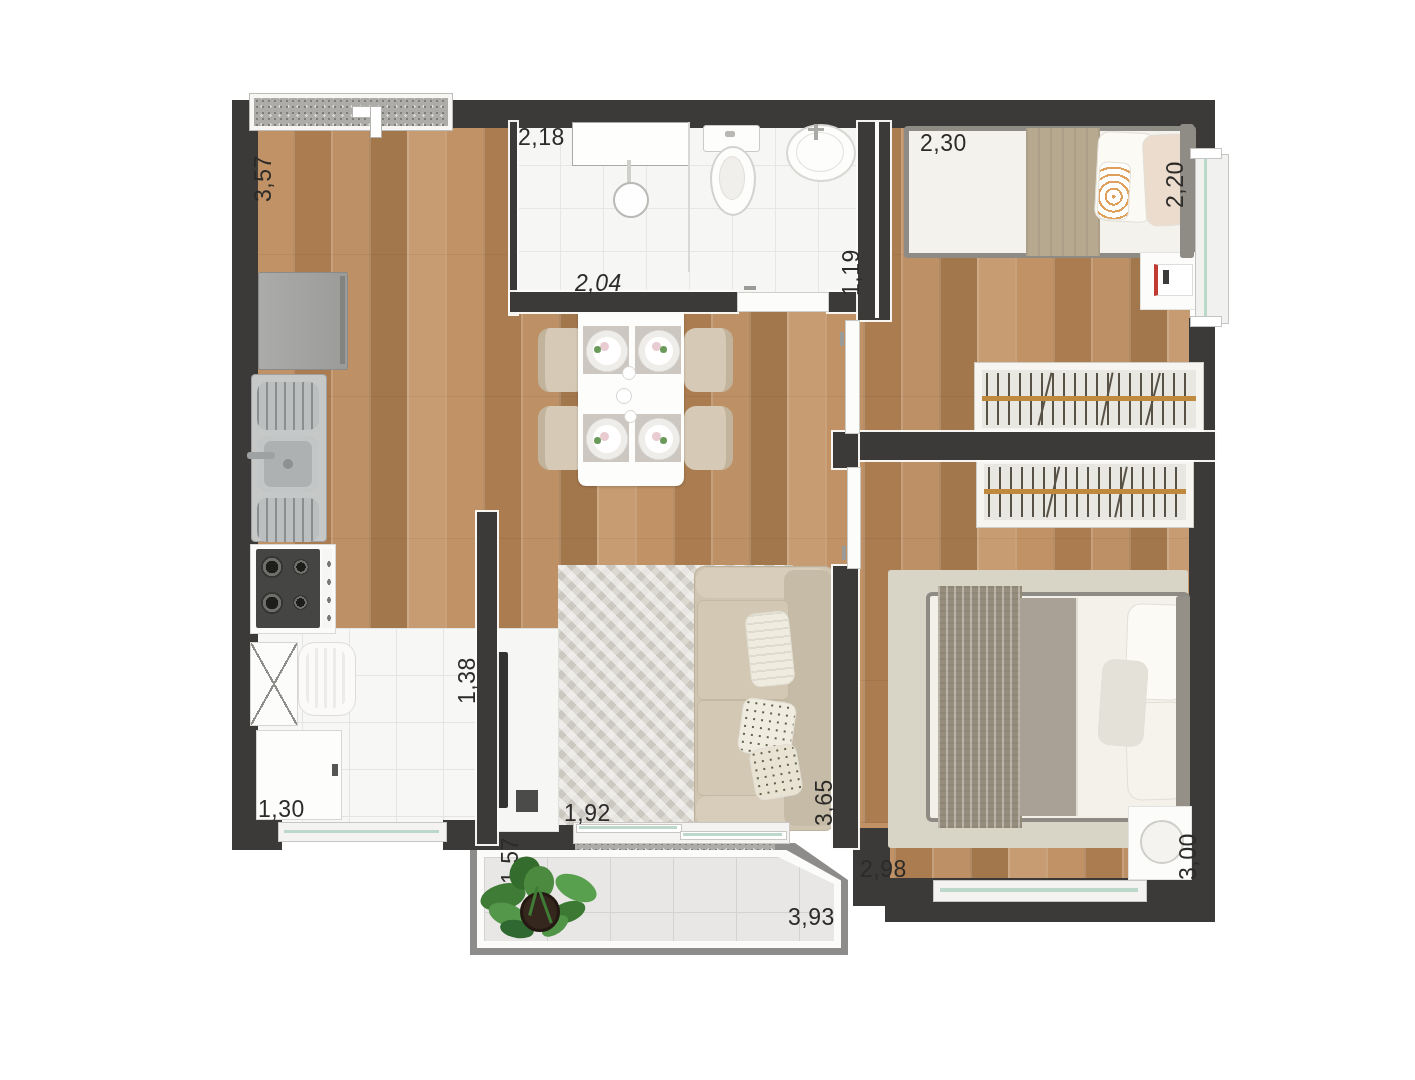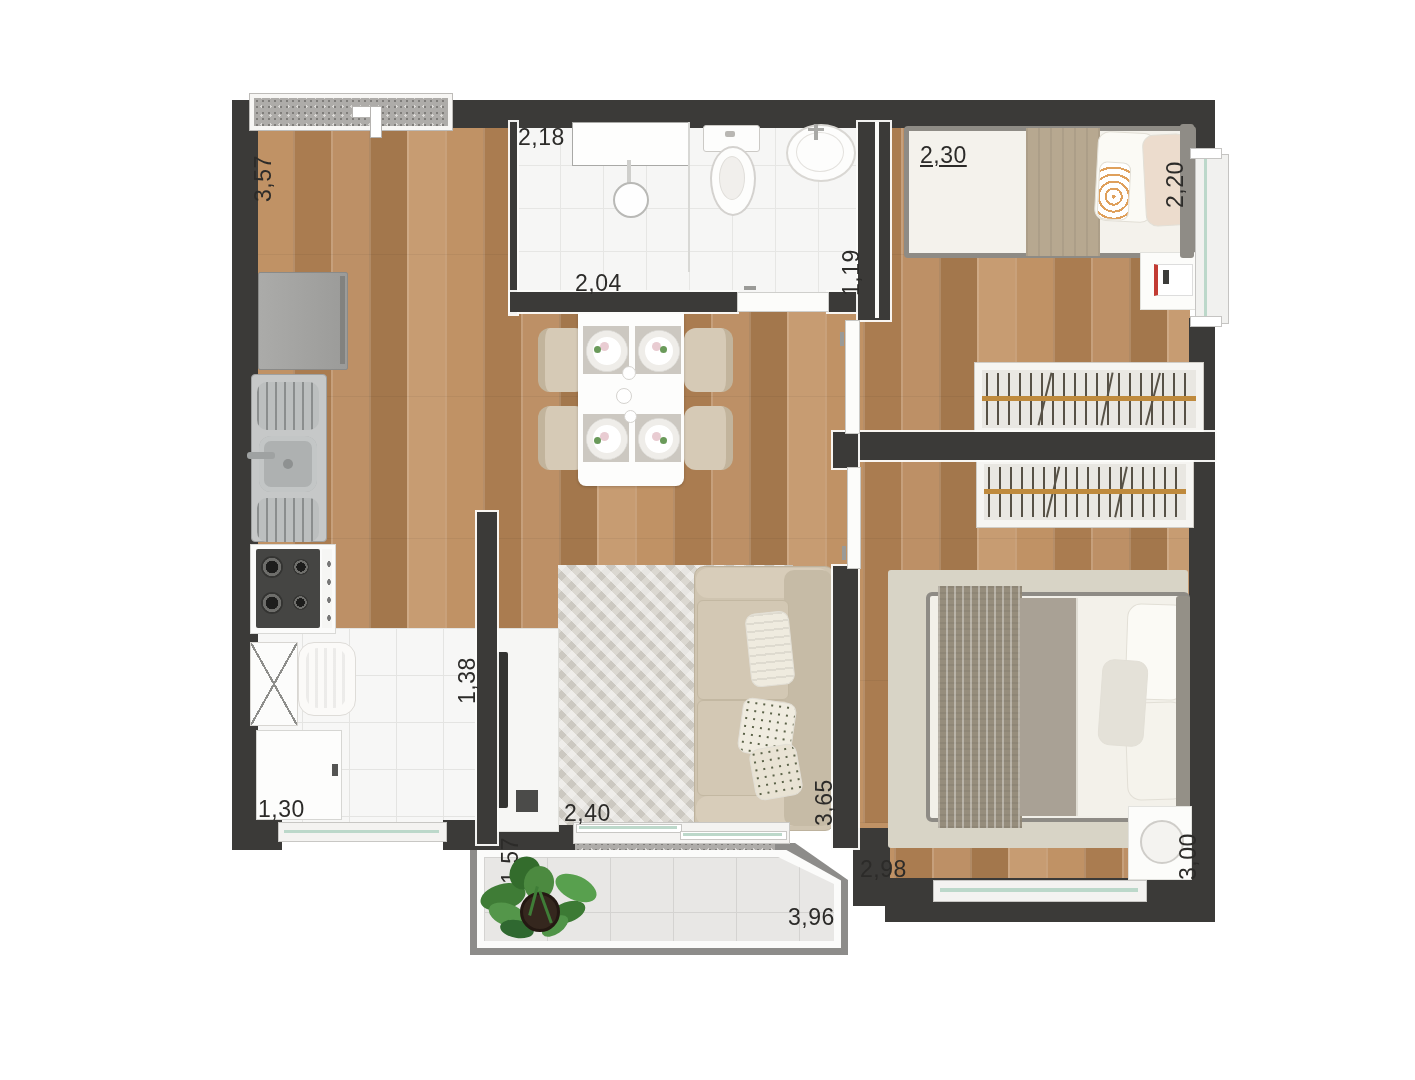--- a/index.html
+++ b/index.html
@@ -236,26 +236,26 @@
     <div class="leaf" style="left:70px;top:46px;width:36px;height:20px;background:#3c7a34;transform:rotate(-20deg);"></div>
     <div class="leaf" style="left:20px;top:64px;width:34px;height:18px;background:#2f6830;transform:rotate(10deg);"></div>
     <div class="leaf" style="left:60px;top:62px;width:30px;height:16px;background:#509448;transform:rotate(-35deg);"></div>
     <div class="abs circle" style="left:40px;top:36px;width:34px;height:34px;background:#35271e;border:3px solid #241812;"></div>
     <div class="abs" style="left:52px;top:30px;width:3px;height:30px;background:#3f7d37;transform:rotate(15deg);"></div>
     <div class="abs" style="left:64px;top:34px;width:3px;height:34px;background:#3f7d37;transform:rotate(-20deg);"></div>
   </div>
 
   <div class="dim v" style="left:252px;top:132px;height:70px;">3,57</div>
   <div class="dim" style="left:518px;top:126px;text-align:center;">2,18</div>
-  <div class="dim" style="left:575px;top:272px;">2,04</div>
+  <div class="dim" style="left:575px;top:272px;font-style:italic;">2,04</div>
   <div class="dim v" style="left:840px;top:244px;height:52px;">1,19</div>
-  <div class="dim" style="left:920px;top:144px;text-decoration:underline;">2,30</div>
+  <div class="dim" style="left:920px;top:132px;">2,30</div>
   <div class="dim v" style="left:1164px;top:130px;height:78px;">2,20</div>
   <div class="dim v" style="left:456px;top:634px;height:70px;">1,38</div>
   <div class="dim" style="left:258px;top:798px;">1,30</div>
-  <div class="dim" style="left:564px;top:802px;">2,40</div>
+  <div class="dim" style="left:564px;top:802px;">1,92</div>
   <div class="dim v" style="left:813px;top:772px;height:54px;">3,65</div>
   <div class="dim" style="left:860px;top:858px;">2,98</div>
   <div class="dim v" style="left:1177px;top:834px;height:46px;">3,00</div>
-  <div class="dim" style="left:788px;top:906px;">3,96</div>
+  <div class="dim" style="left:788px;top:906px;">3,93</div>
   <div class="dim v" style="left:499px;top:844px;height:40px;z-index:41;">1,57</div>
 
 </div>
 
 </body></html>

